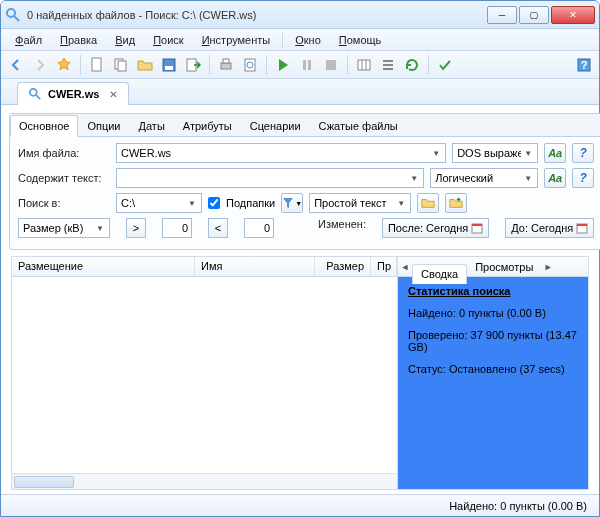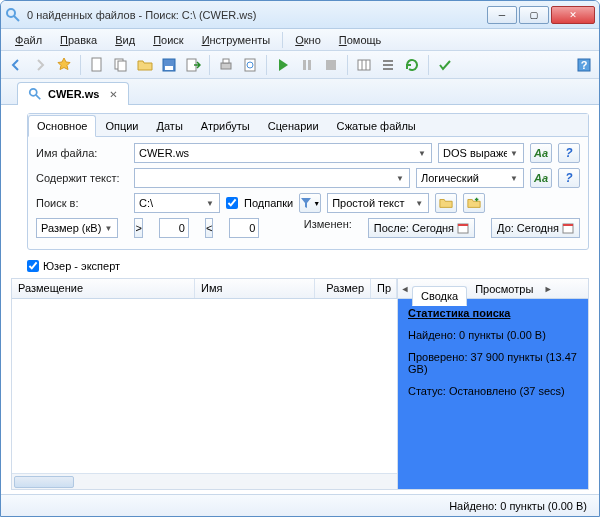--- a/index.html
+++ b/index.html
@@ -25,40 +25,40 @@
 .tbtn { width: 22px; height: 22px; display: flex; align-items: center; justify-content: center; border-radius: 2px; }
 .tsep { width: 1px; height: 20px; background: #c8d8ea; margin: 0 3px; }
 .tbtn svg { width: 16px; height: 16px; }
 
 
 .tabrow { height: 26px; background: linear-gradient(#f2f7fc,#e4eefa); border-bottom: 1px solid #b5cde6; display: flex; align-items: flex-end; padding: 0 10px 0 16px; }
 .filetab { background: #fff; border: 1px solid #b5cde6; border-bottom: none; border-radius: 4px 4px 0 0; padding: 4px 10px; display: flex; align-items: center; gap: 6px; position: relative; top: 1px; }
 .filetab .tabclose { font-family: Arial; font-size: 10px; color: #666; margin-left: 4px; }
 
 
-.panelwrap { display: flex; gap: 8px; padding: 8px 10px 6px 26px; background: #fff; flex-direction: column; }
+.panelwrap { display: flex; gap: 8px; padding: 8px 10px 6px 8px; background: #fff; }
 .searchpanel { flex: 1; border: 1px solid #bcd0e8; border-radius: 3px; background: #fcfdfe; }
 .subtabs { display: flex; border-bottom: 1px solid #bcd0e8; background: #f0f5fb; }
 .subtab { padding: 4px 8px; border: 1px solid transparent; border-bottom: none; position: relative; top: 1px; }
 .subtab.active { background: #fff; border: 1px solid #bcd0e8; border-bottom: 1px solid #fff; border-radius: 3px 3px 0 0; }
 .formbody { padding: 6px 8px; }
 .row { display: flex; align-items: center; gap: 6px; margin-bottom: 5px; }
 .lbl { width: 92px; color: #222; }
 .combo { display: flex; align-items: center; border: 1px solid #a7bcd8; background: #fff; height: 20px; padding: 0 2px 0 4px; }
 .combo .arrow { width: 14px; text-align: center; color: #555; font-size: 8px; }
 .smbtn { width: 22px; height: 20px; border: 1px solid #a7bcd8; background: linear-gradient(#fdfefe,#e8f0f8); display: flex; align-items: center; justify-content: center; border-radius: 2px; font-style: italic; }
 .smbtn.aa { color: #2a7a2a; font-weight: bold; font-size: 11px; }
 .smbtn.q { color: #2a6ad0; font-weight: bold; font-size: 12px; }
 .chk { width: 12px; height: 12px; }
 
 .sizer { display: flex; align-items: flex-start; gap: 16px; }
 .sizer .combo { width: 92px; }
 .opbtn { width: 20px; height: 20px; border: 1px solid #a7bcd8; background: linear-gradient(#fdfefe,#e8f0f8); display: flex; align-items: center; justify-content: center; }
 .numfield { width: 30px; height: 20px; border: 1px solid #a7bcd8; text-align: right; padding: 0 3px; }
-.lbl2 { color: #222; margin-left: 8px; }
+.lbl2 { color: #222; }
 .datebtn { height: 20px; border: 1px solid #a7bcd8; background: linear-gradient(#fdfefe,#e8f0f8); padding: 0 5px; display: flex; align-items: center; gap: 3px; }
 .datebtn .cal { width: 12px; height: 12px; }
 
 .rightpanel { width: 92px; display: flex; flex-direction: column; gap: 6px; align-items: flex-start; padding-top: 2px;}
 .rightpanel .chkrow { display: flex; align-items: center; gap: 4px; white-space: nowrap; }
 .bigbtn { width: 40px; height: 22px; border: 1px solid #a7bcd8; background: linear-gradient(#fdfefe,#e8f0f8); border-radius: 3px; }
 .bigbtn.disabled { color: #999; }
 .btnrow { display: flex; gap: 4px; }
 
 

